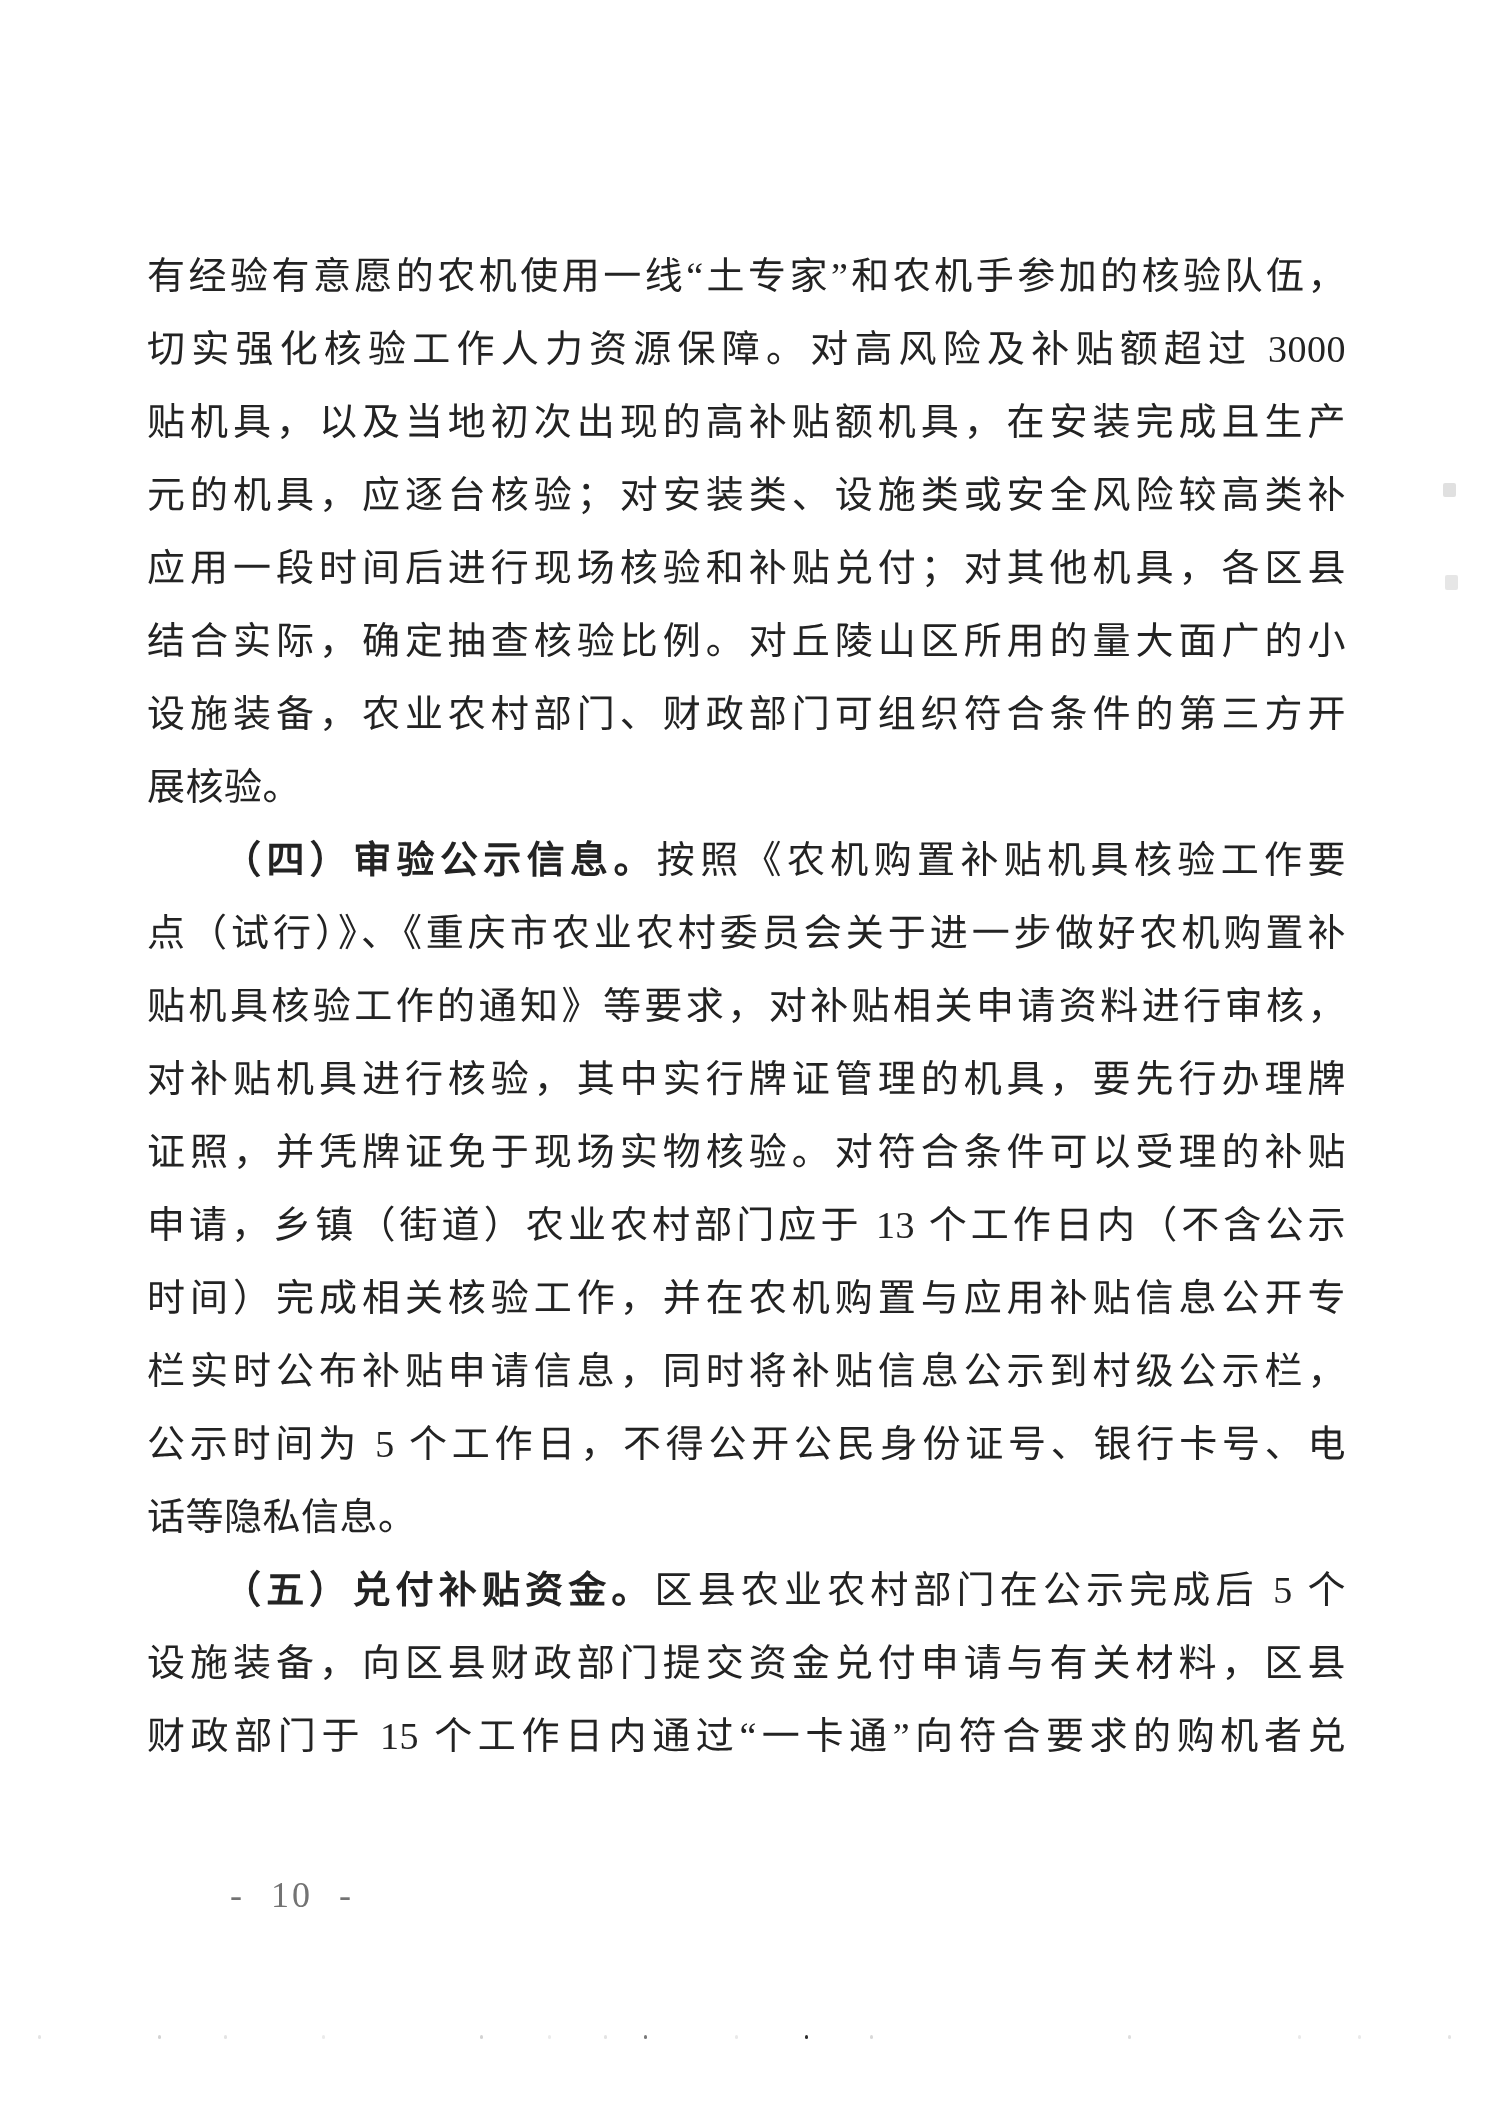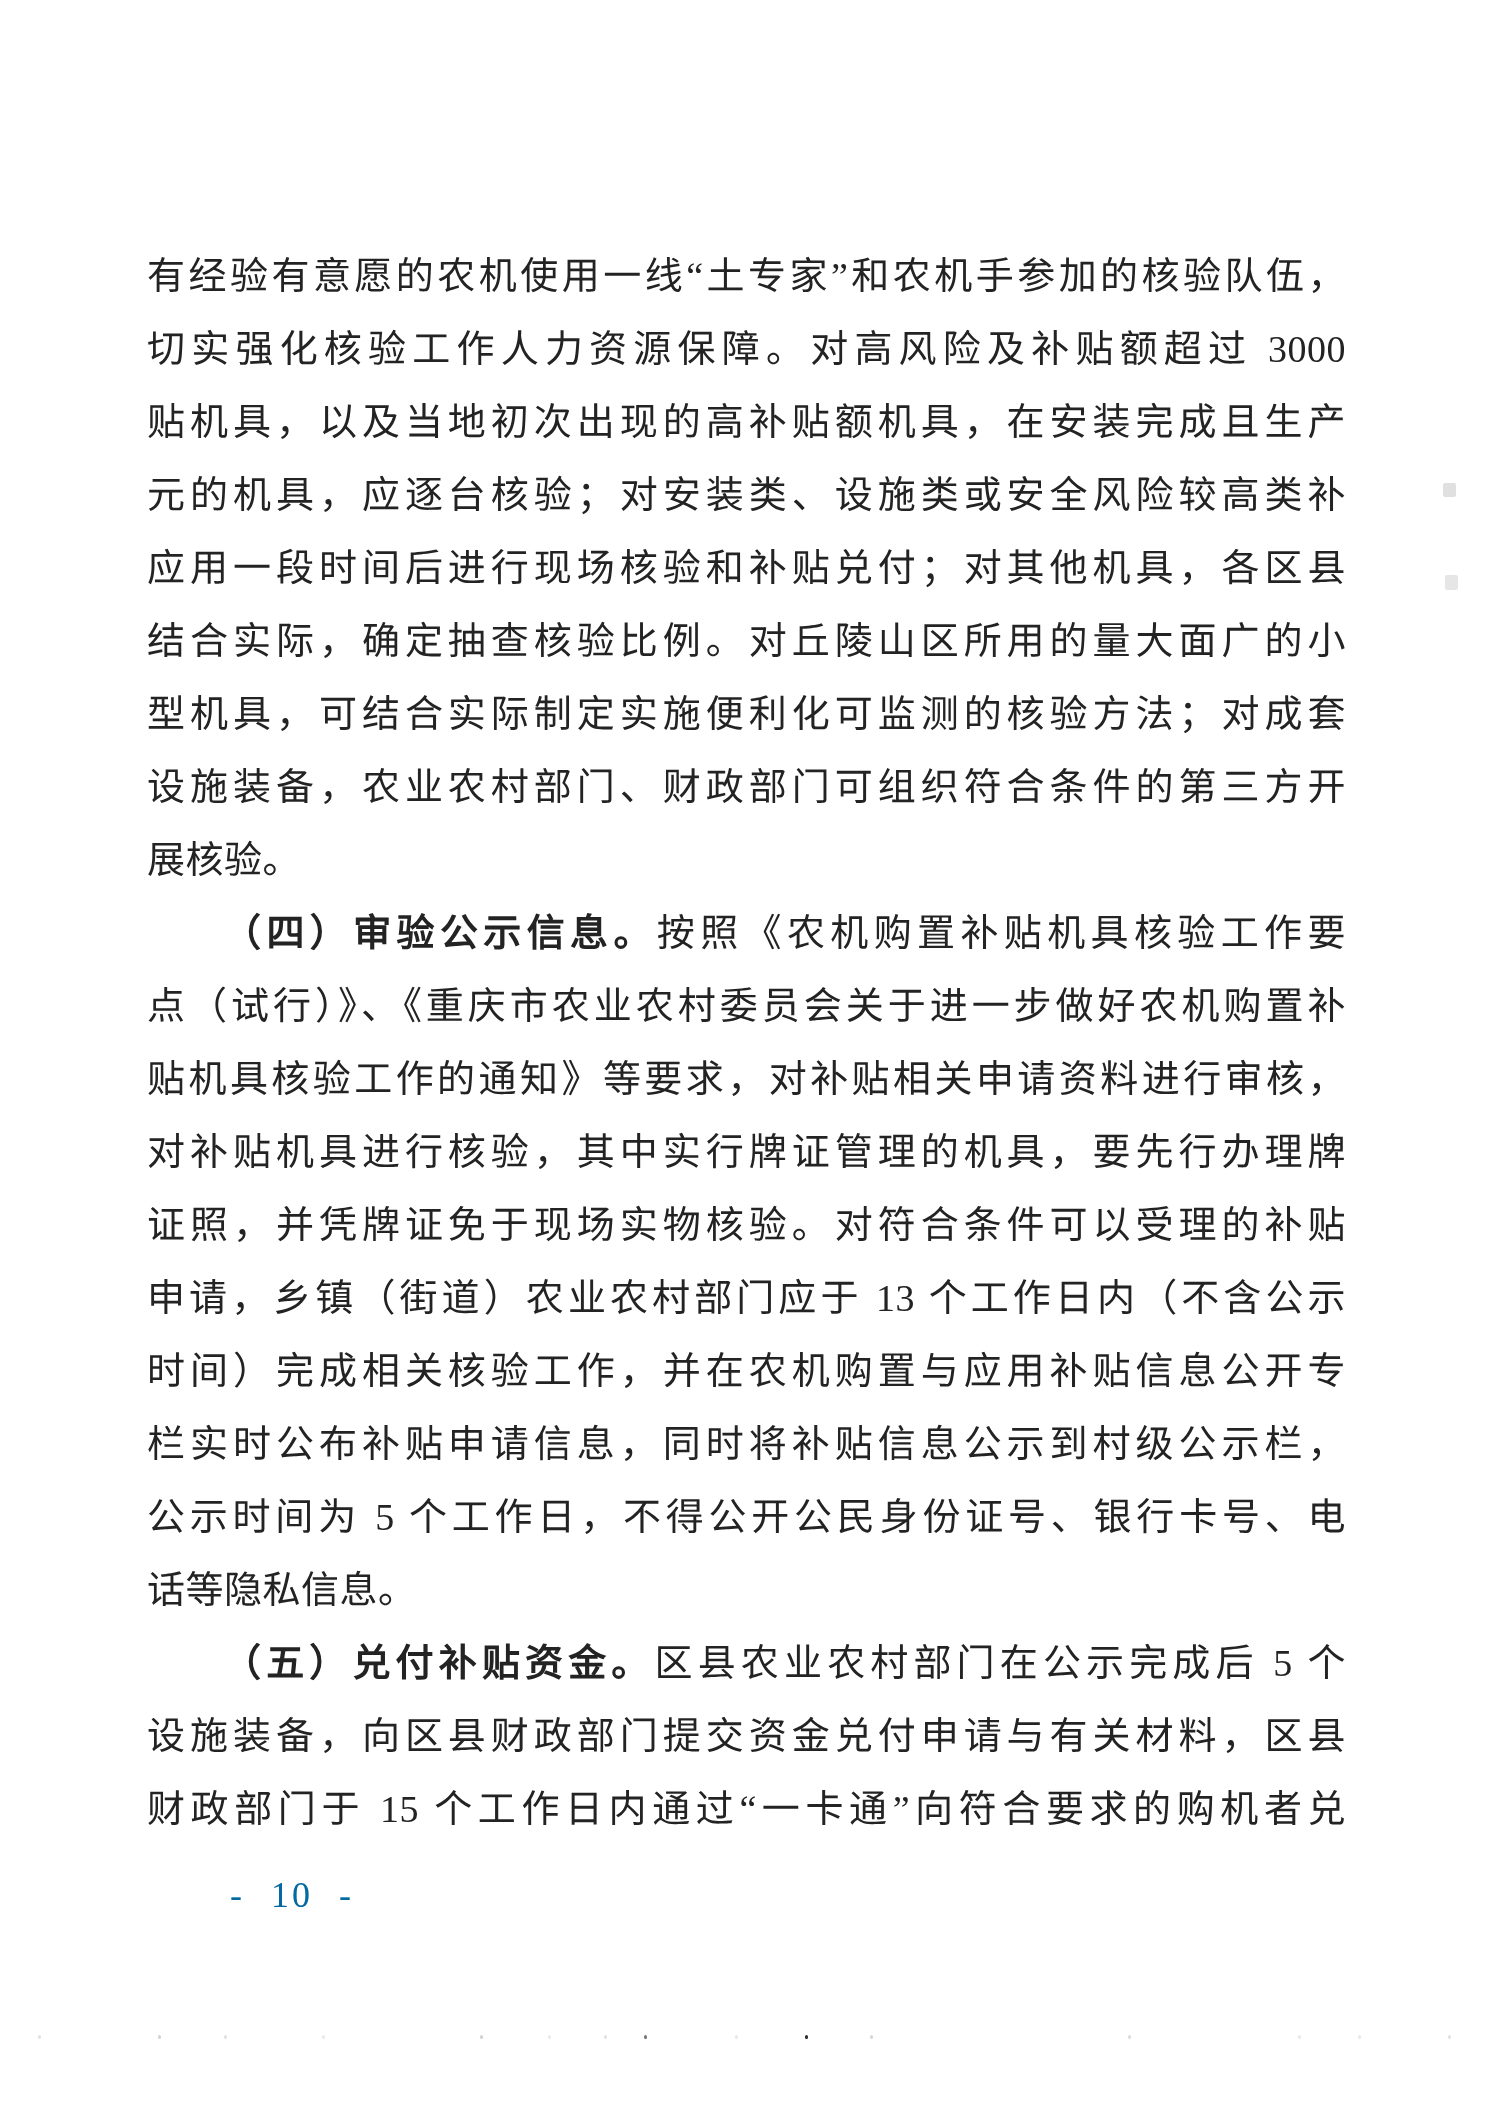--- a/index.html
+++ b/index.html
@@ -41,21 +41,21 @@
   }
   .lead {
     font-weight: 700;
   }
   .pageno {
     position: absolute;
     left: 230px;
     top: 1873px;
     font-size: 36px;
     line-height: 44px;
-    color: #0369a1;
+    color: #737373;
     letter-spacing: 3px;
     word-spacing: 14px;
   }
   
   .artifact {
     position: absolute;
     background: #c7c7c7;
     opacity: 0.55;
     border-radius: 2px;
   }
@@ -83,21 +83,20 @@
 
 <div class="page">
 
   <div class="doc">
       <div class="line">有经验有意愿的农机使用一线“土专家”和农机手参加的核验队伍，</div>
       <div class="line">切实强化核验工作人力资源保障。对高风险及补贴额超过 3000</div>
       <div class="line">贴机具，以及当地初次出现的高补贴额机具，在安装完成且生产</div>
       <div class="line">元的机具，应逐台核验；对安装类、设施类或安全风险较高类补</div>
       <div class="line">应用一段时间后进行现场核验和补贴兑付；对其他机具，各区县</div>
       <div class="line">结合实际，确定抽查核验比例。对丘陵山区所用的量大面广的小</div>
-      <div class="line">型机具，可结合实际制定实施便利化可监测的核验方法；对成套</div>
       <div class="line">设施装备，农业农村部门、财政部门可组织符合条件的第三方开</div>
       <div class="line end">展核验。</div>
       <div class="line indent"><span class="lead">（四）审验公示信息。</span>按照《农机购置补贴机具核验工作要</div>
       <div class="line">点（试行）》、《重庆市农业农村委员会关于进一步做好农机购置补</div>
       <div class="line">贴机具核验工作的通知》等要求，对补贴相关申请资料进行审核，</div>
       <div class="line">对补贴机具进行核验，其中实行牌证管理的机具，要先行办理牌</div>
       <div class="line">证照，并凭牌证免于现场实物核验。对符合条件可以受理的补贴</div>
       <div class="line">申请，乡镇（街道）农业农村部门应于 13 个工作日内（不含公示</div>
       <div class="line">时间）完成相关核验工作，并在农机购置与应用补贴信息公开专</div>
       <div class="line">栏实时公布补贴申请信息，同时将补贴信息公示到村级公示栏，</div>

